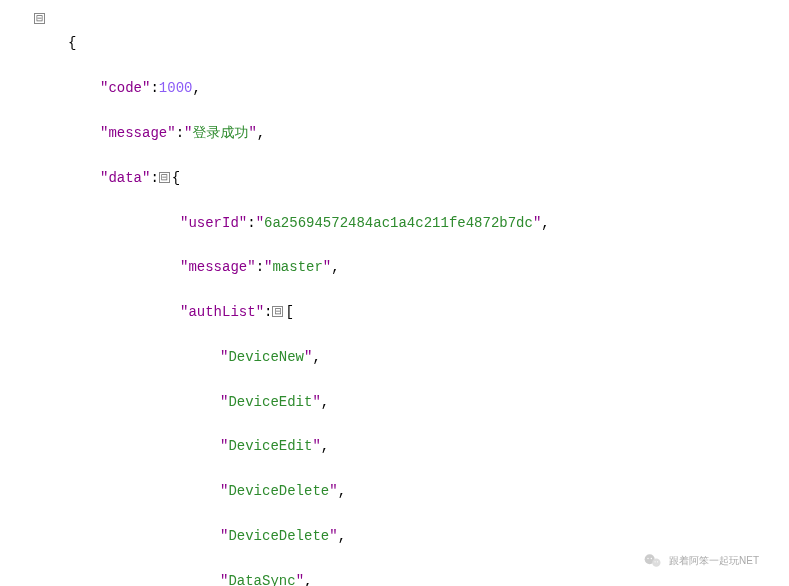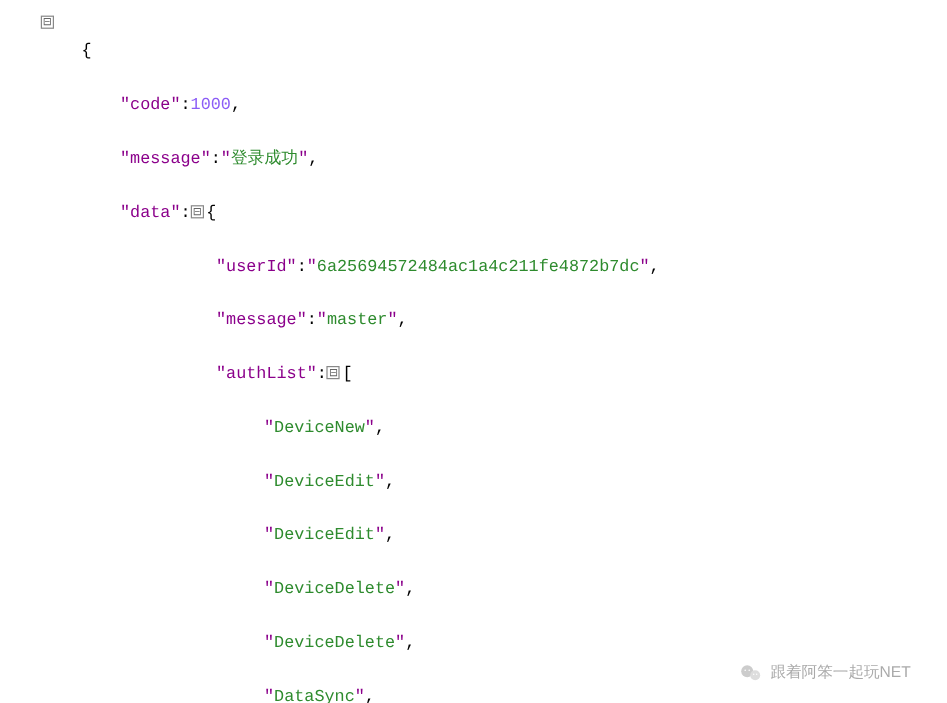--- a/index.html
+++ b/index.html
@@ -57,21 +57,21 @@
       display: block;
     }
     .indent-1 { padding-left: 80px; }
     .indent-2 { padding-left: 160px; }
     .indent-3 { padding-left: 200px; }
     .footer {
       position: absolute;
       bottom: 15px;
       right: 30px;
       color: #aaa;
-      font-size: 13px;
+      font-size: 10px;
       font-family: sans-serif;
       display: flex;
       align-items: center;
     }
     .wechat-logo {
       width: 20px;
       height: 20px;
       margin-right: 6px;
       position: relative;
     }

